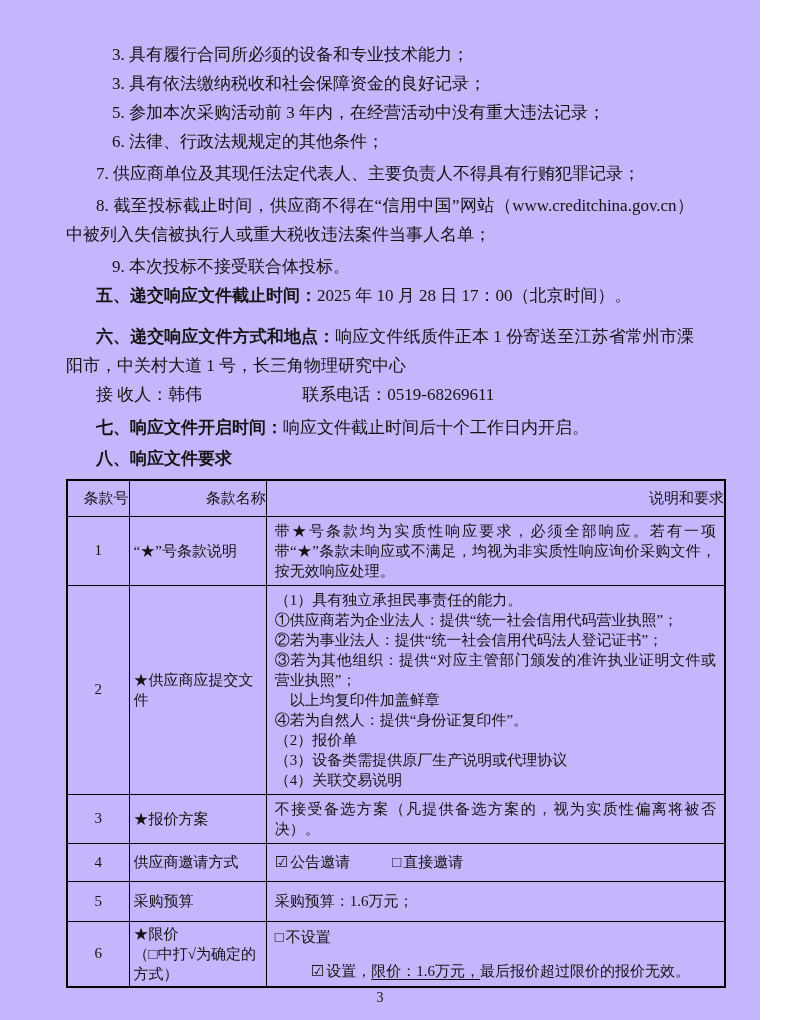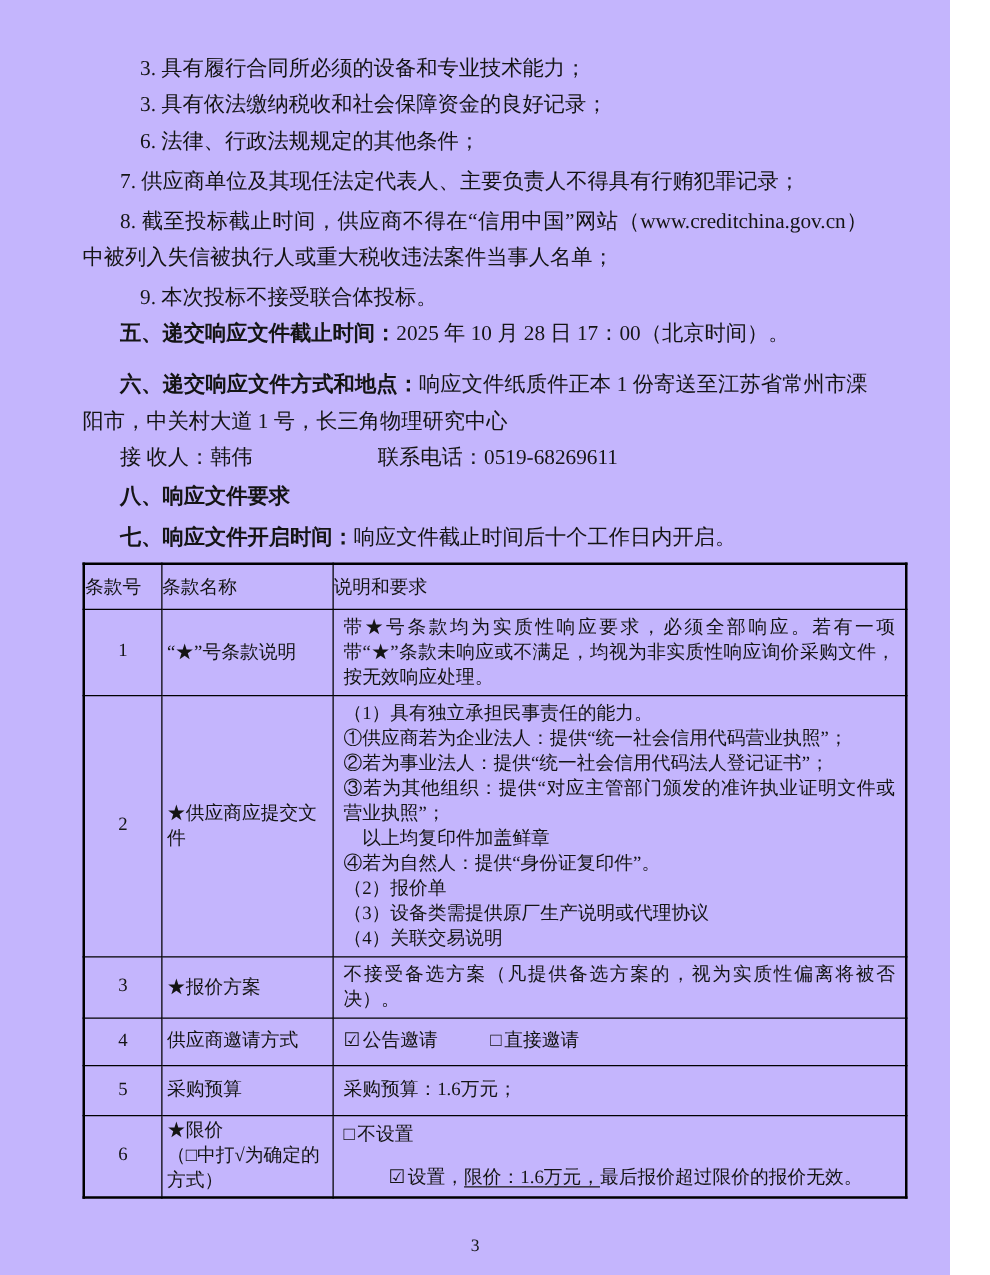--- a/index.html
+++ b/index.html
@@ -57,50 +57,51 @@
   tr.h-r3 { height:40px; }
   tr.h-r4 { height:38px; }
   tr.h-r5 { height:40px; }
   tr.h-r6 { height:65px; }
   .c-desc.top { vertical-align:top; }
   .desc-line { line-height:20px; }
   .gap40 { display:inline-block; width:42px; }
   .cbx { margin-right:2px; }
   .u { text-decoration:underline; text-underline-offset:3px; }
   .opt-line2 { margin-top:14px;margin-left:36px; }
-  .head-cell { text-align:left; font-weight:normal; }
+  .head-cell { text-align:right; font-weight:normal; }
 
   .pageno {
     position:absolute;
     left:0; right:0; bottom:14px;
     text-align:center;
     font-size:14px;
   }
 </style>
 </head>
 <body>
 
 <div class="page">
 
   <p class="li">3. 具有履行合同所必须的设备和专业技术能力；</p>
   <p class="li">3. 具有依法缴纳税收和社会保障资金的良好记录；</p>
+  <p class="li">5. 参加本次采购活动前 3 年内，在经营活动中没有重大违法记录；</p>
   <p class="li">6. 法律、行政法规规定的其他条件；</p>
   <p class="li ind2 pbreak">7. 供应商单位及其现任法定代表人、主要负责人不得具有行贿犯罪记录；</p>
   <p class="li ind2 pbreak">8. 截至投标截止时间，供应商不得在“信用中国”网站（www.creditchina.gov.cn）中被列入失信被执行人或重大税收违法案件当事人名单；</p>
   <p class="li pbreak">9. 本次投标不接受联合体投标。</p>
 
   <p class="sec sec5"><span class="lab">五、递交响应文件截止时间：</span><span>2025 年 10 月 28 日 17：00（北京时间）。</span></p>
 
   <p class="sec sec6"><span class="lab">六、递交响应文件方式和地点：</span><span>响应文件纸质件正本 1 份寄送至江苏省常州市溧阳市，中关村大道 1 号，长三角物理研究中心</span></p>
 
   <p class="contact"><span>接 收人：韩伟</span><span class="spacer"></span><span>联系电话：0519-68269611</span></p>
 
+  <p class="sec sec7"><span class="lab">七、响应文件开启时间：</span><span>响应文件截止时间后十个工作日内开启。</span></p>
+
   <p class="sec sec8"><span class="lab">八、响应文件要求</span></p>
-
-  <p class="sec sec7"><span class="lab">七、响应文件开启时间：</span><span>响应文件截止时间后十个工作日内开启。</span></p>
 
   <table class="req">
     <colgroup>
       <col style="width:62px">
       <col style="width:137px">
       <col style="width:458px">
     </colgroup>
     <tbody>
       <tr class="h-head">
         <td class="head-cell">条款号</td>

